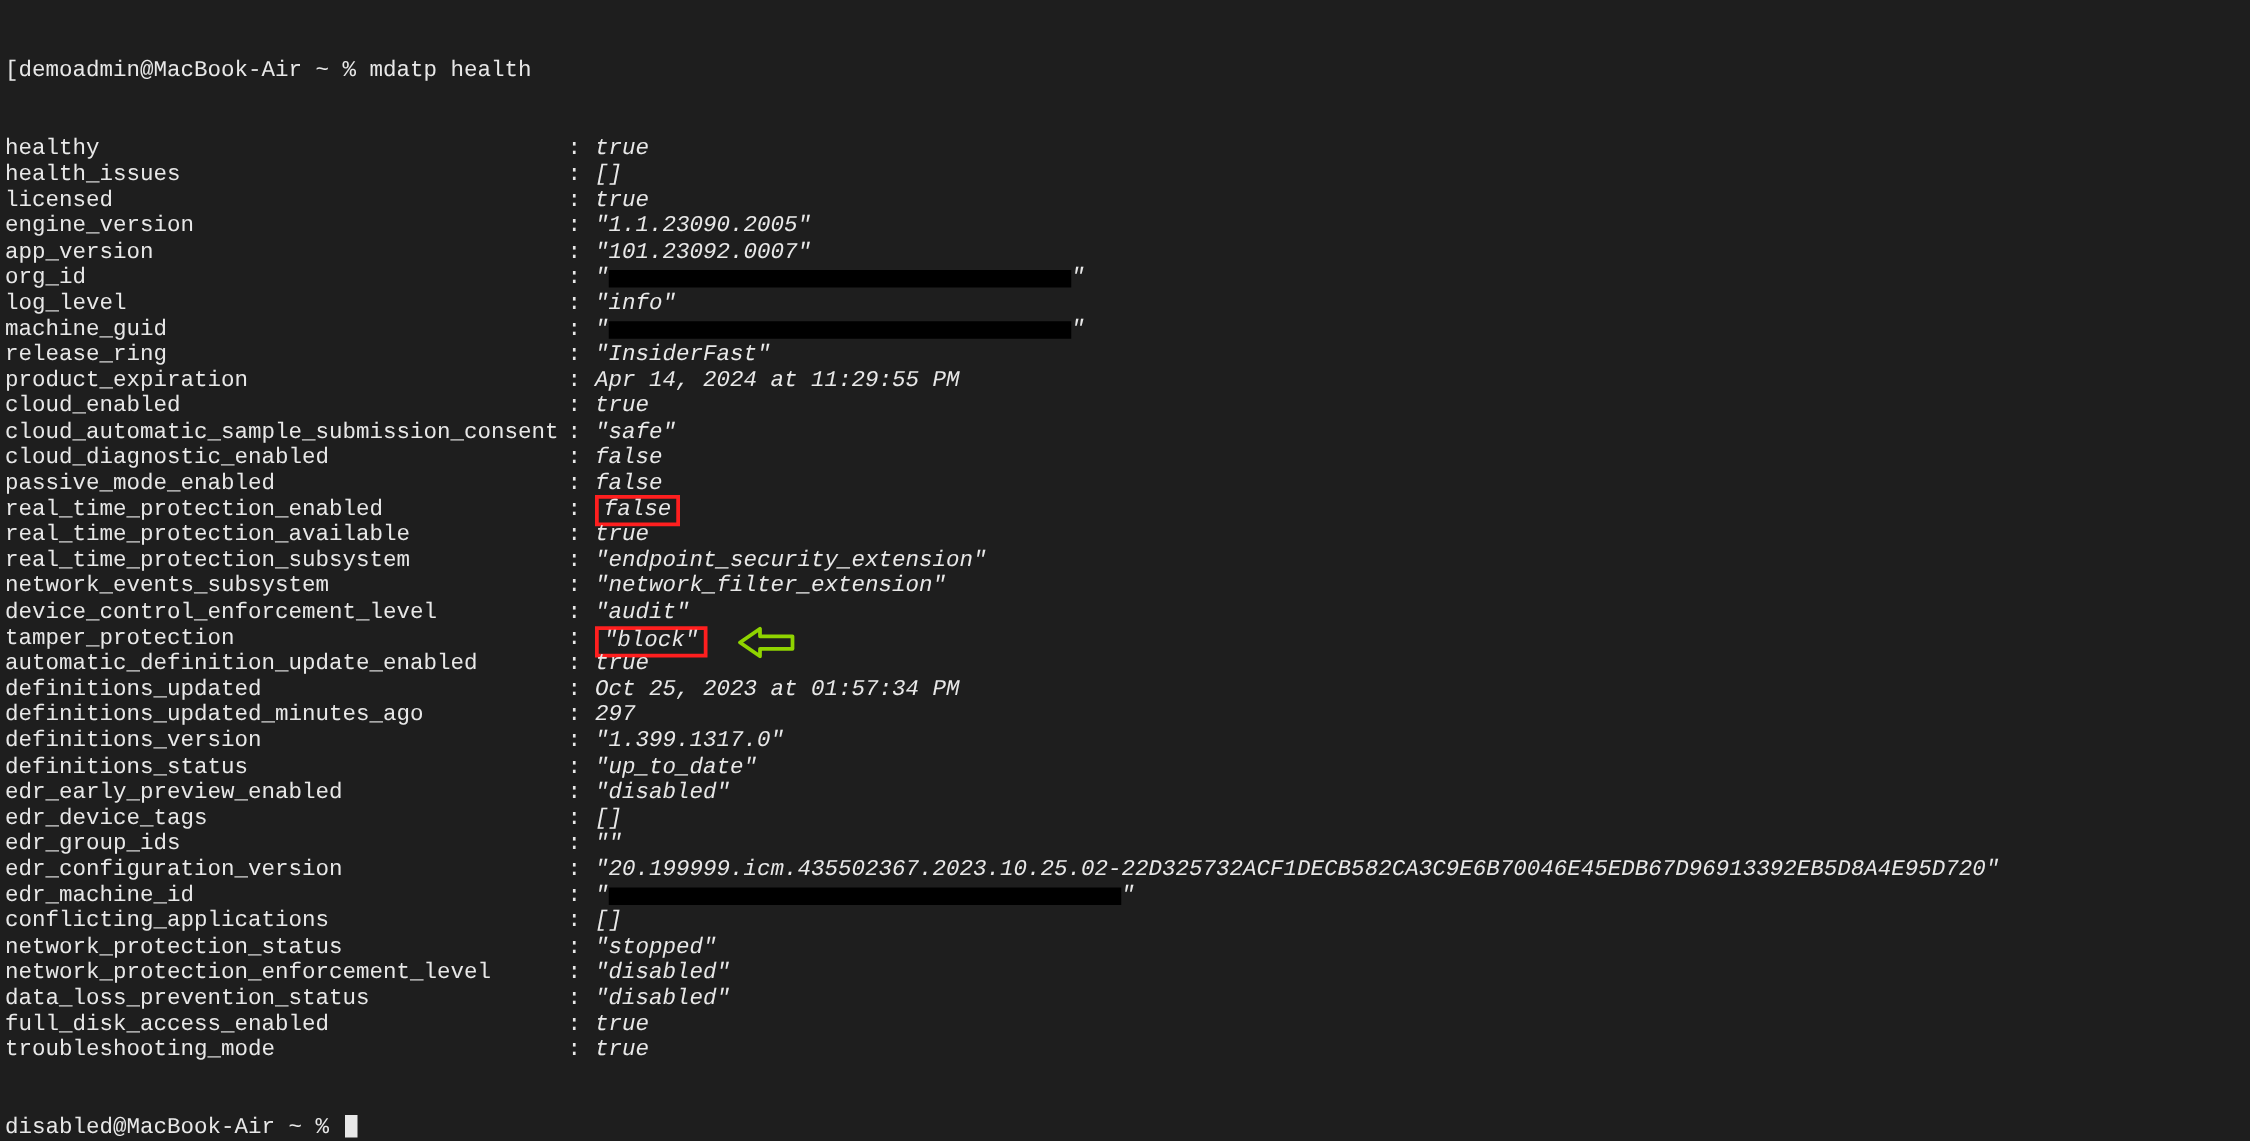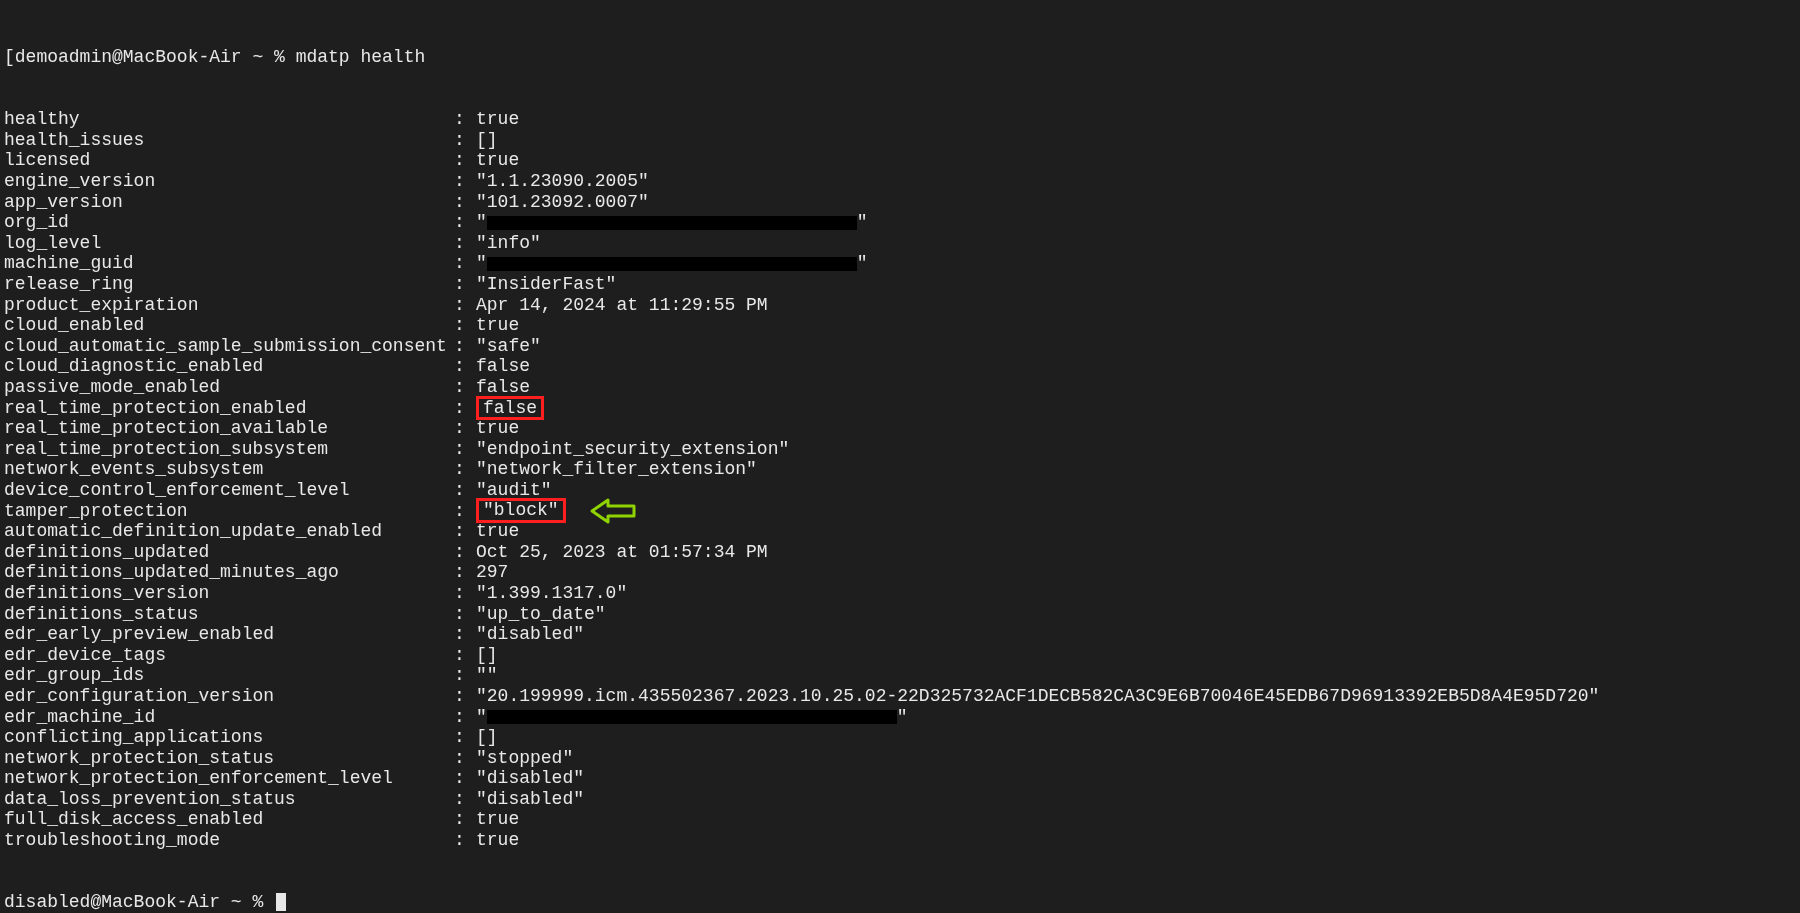--- a/index.html
+++ b/index.html
@@ -13,36 +13,37 @@
     width: 1800px;
     height: 913px;
     overflow: hidden;
   }
   .terminal {
     padding: 6px 4px;
     white-space: pre;
   }
   .row {
     display: flex;
-    align-items: center;
+    align-items: flex-start;
     height: 20.6px;
   }
   .key {
     width: 450px;
     flex: 0 0 450px;
   }
   .colon {
     width: 22px;
     flex: 0 0 22px;
     text-align: left;
   }
   .val {
     position: relative;
     display: inline-flex;
     align-items: center;
+    font-style: italic;
   }
   .redbox {
     border: 3px solid #ff1f1f;
     padding: 0 4px;
     margin: -2px 0;
     display: inline-block;
     line-height: 1.05;
   }
   .redact {
     display: inline-block;

